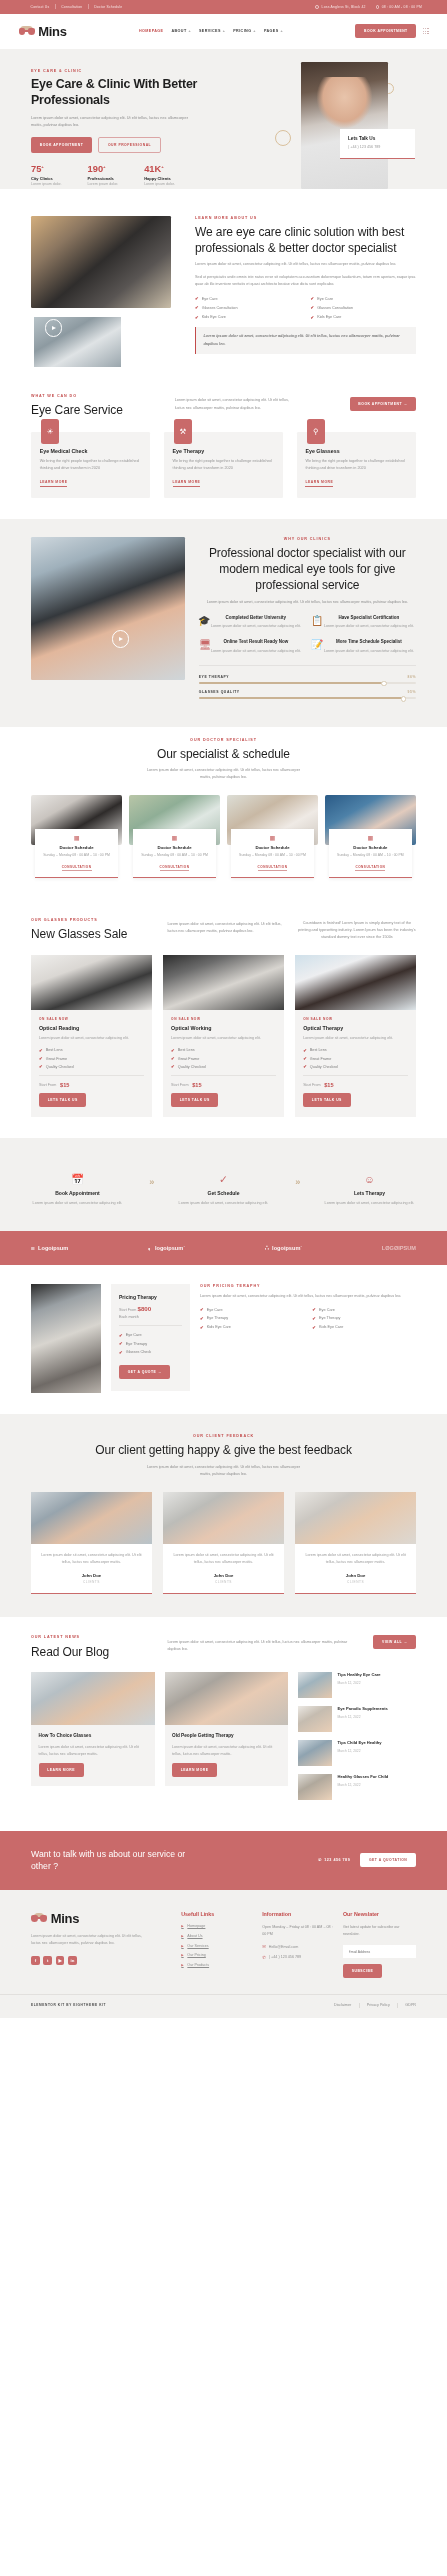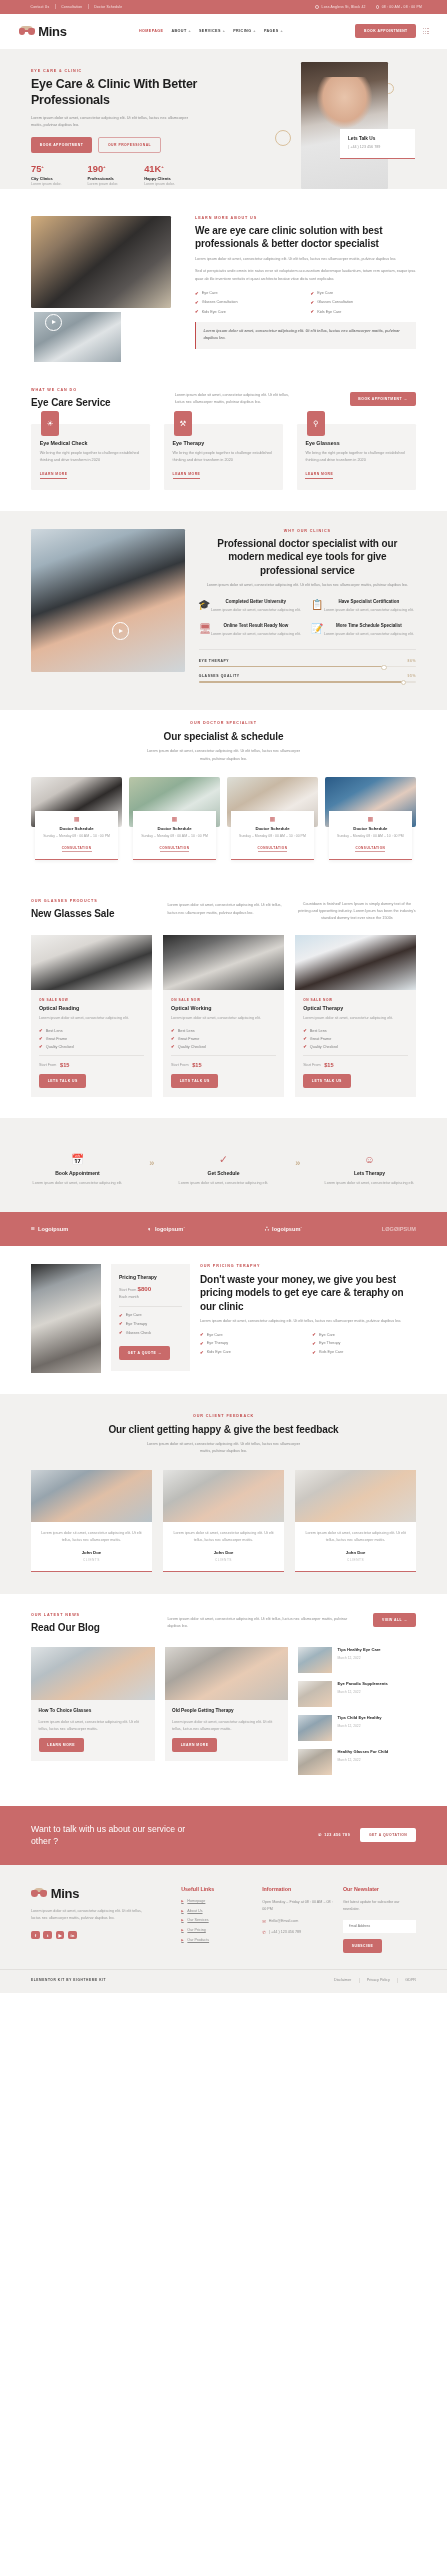--- a/index.html
+++ b/index.html
@@ -104,21 +104,21 @@
   .img-main { width: 140px; height: 92px; border-radius:1.2px;
     background: linear-gradient(140deg,#d3ae7d 0%,#8b7660 25%,#2f2d2c 50%,#595553 72%,#c9bda8 100%); }
   .img-sub { position:absolute; left: 0; bottom: -16px; width: 93px; height: 56px; border: 3.1px solid #fff; border-radius:1.2px;
     background: linear-gradient(150deg,#b9c4c9 0%,#8d9aa1 35%,#dfe3e5 60%,#9aa6ad 100%); }
   .play {
     position:absolute; left: 13.7px; bottom: 17.4px; width: 17.4px; height: 17.4px; border-radius: 50%;
     border: 0.9px solid #fff; display:flex; align-items:center; justify-content:center; z-index: 3;
   }
   .play:after { content:""; border-left: 4.3px solid #fff; border-top: 2.8px solid transparent; border-bottom: 2.8px solid transparent; margin-left:1.2px; }
   .about-copy { flex: 1; }
-  h2 { font-size: 10px; line-height: 1.35; font-weight: 700; color: #1f1f1f; letter-spacing: -0.1px; }
+  h2 { font-size: 12px; line-height: 1.35; font-weight: 400; color: #1f1f1f; letter-spacing: -0.1px; }
   .para { font-size: 3.8px; line-height: 1.95; color: #8e8e8e; margin-top: 5px; }
   .check-grid { display: grid; grid-template-columns: 1fr 1fr; gap: 4.3px 10px; margin-top: 7.5px; }
   .check { display:flex; align-items:center; gap: 3.1px; font-size: 3.8px; color: #7d7d7d; }
   .tick { color: #c24b4b; font-size: 4.3px; font-weight: 700; }
   .quote { margin-top: 7.5px; background:#f4f3f2; border-left: 1.2px solid #c24b4b; padding: 6.2px 7.5px;
     font-size: 3.8px; line-height: 1.9; font-style: italic; font-weight: 700; color: #7a7a7a; }
 
   
   .services { padding: 21px 0 21px; background:#fff; }
   .svc-head { display:flex; align-items:flex-start; gap: 13.7px; }
@@ -752,21 +752,20 @@
             </div>
           <div class="check">
               <span class="tick">✔</span>
               <span>Glasses Check</span>
             </div>
         </div>
         <button class="btn" style="margin-top:6.8px">GET A QUOTE  →</button>
       </div>
       <div class="pricing-copy">
         <div class="eyebrow">OUR PRICING TERAPHY</div>
-        <h2>Don't waste your money, we give you best pricing models to get eye care &amp; teraphy on our clinic</h2>
         <p class="para">Lorem ipsum dolor sit amet, consectetur adipiscing elit. Ut elit tellus, luctus nec ullamcorper mattis, pulvinar dapibus leo.</p>
         <div class="pr-checks">
           <div class="check">
               <span class="tick">✔</span>
               <span>Eye Care</span>
             </div>
           <div class="check">
               <span class="tick">✔</span>
               <span>Eye Care</span>
             </div>

